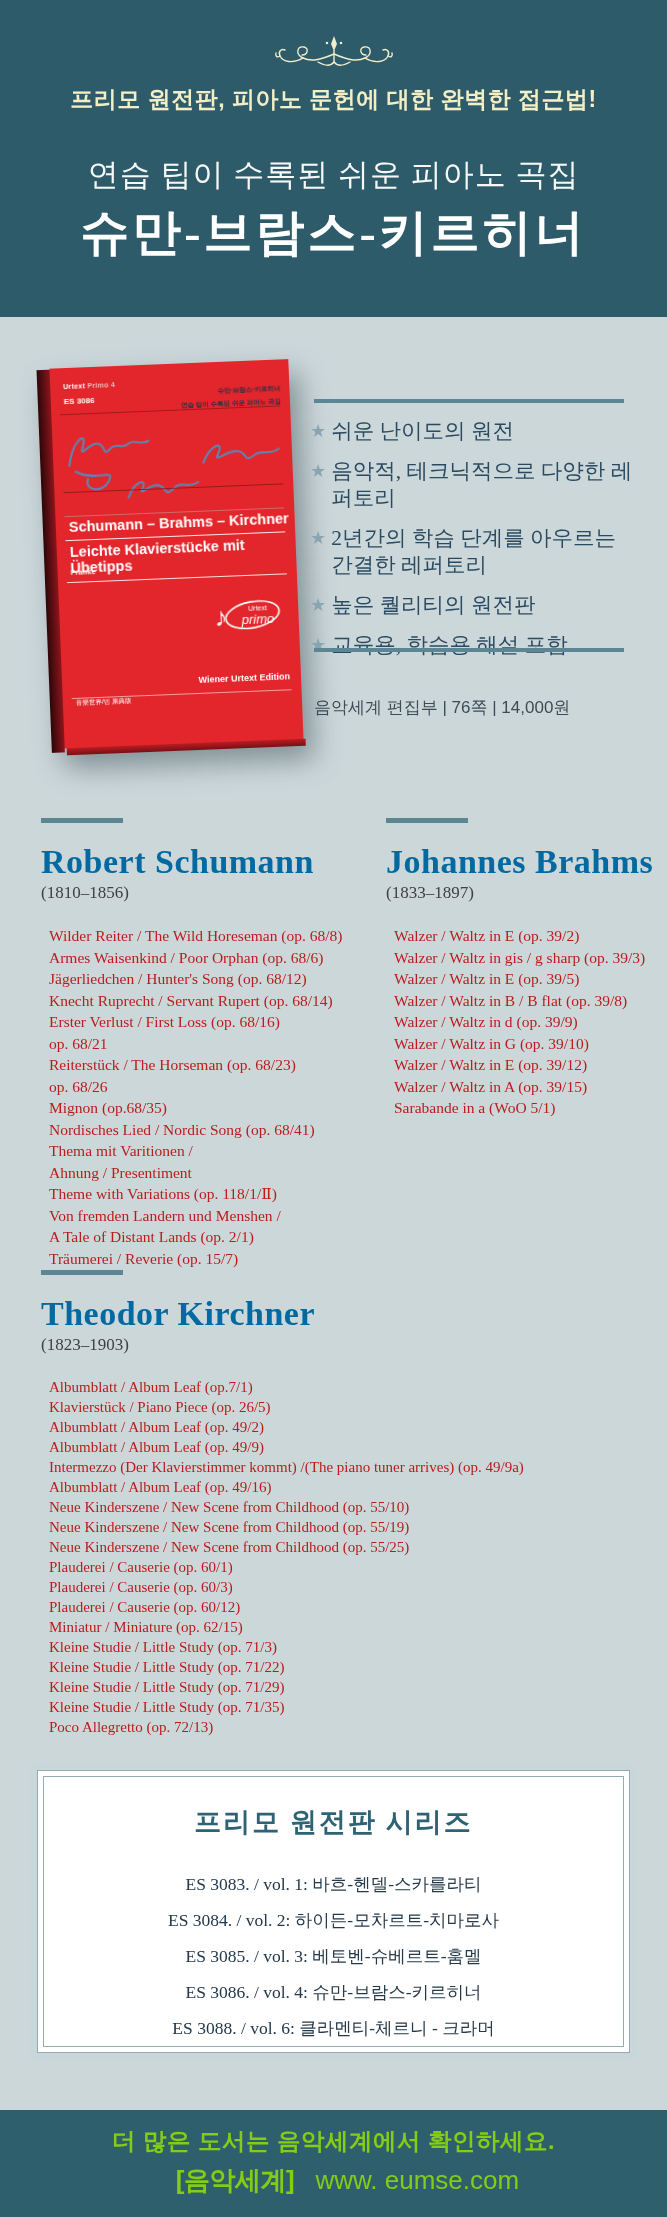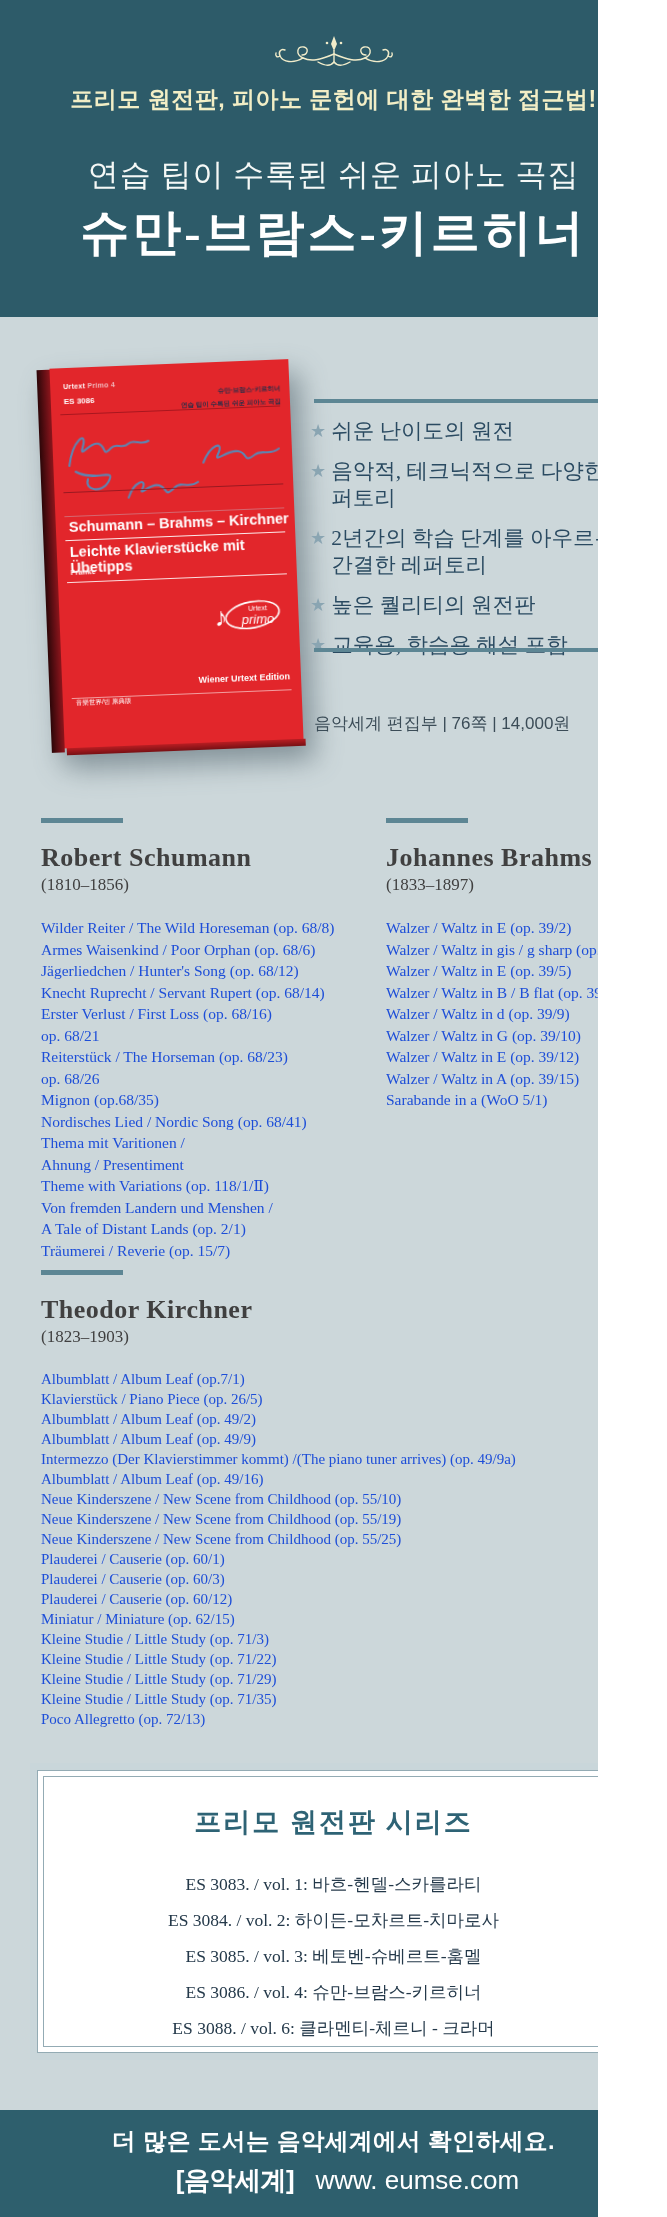--- a/index.html
+++ b/index.html
@@ -1,16 +1,16 @@
 <!DOCTYPE html>
 <html><head>
 <meta charset="utf-8">
 <style>
   html,body{margin:0;padding:0;}
-  .page{position:relative;width:598px;height:2217px;background:#ccd7da;overflow:hidden;
+  .page{position:relative;width:667px;height:2217px;background:#ccd7da;overflow:hidden;
         font-family:"Liberation Serif","DejaVu Serif",serif;}
 
   
   .hero{position:absolute;left:0;top:0;width:667px;height:317px;background:#2d5b69;text-align:center;}
   .ornament{position:absolute;top:34px;left:50%;transform:translateX(-50%);}
   .tagline{position:absolute;top:84px;width:100%;font-family:"Liberation Sans","DejaVu Sans",sans-serif;
            font-weight:bold;font-size:23px;color:#f2eec6;letter-spacing:0.5px;}
   .hero-sub{position:absolute;top:154px;width:100%;font-size:31px;color:#f5f8f6;letter-spacing:1px;}
   .hero-title{position:absolute;top:200px;width:100%;font-size:49px;font-weight:bold;color:#ffffff;letter-spacing:3px;}
 
@@ -39,44 +39,44 @@
   
   .divider{position:absolute;height:4px;background:#5d8694;}
   .div1{left:314px;top:399px;width:310px;}
   .div2{left:314px;top:648px;width:310px;}
   .features{position:absolute;left:310px;top:418px;width:330px;list-style:none;margin:0;padding:0;}
   .feature{display:flex;align-items:flex-start;gap:5px;margin-bottom:13px;font-size:21.5px;
            color:#2a4a61;line-height:1.25;}
   .feature-text{white-space:pre-line;}
   .star{color:#8aa5b2;font-size:18px;line-height:1.5;}
   .meta{position:absolute;left:314px;top:696px;font-family:"Liberation Sans","DejaVu Sans",sans-serif;
-        font-size:17px;color:#3b4c57;margin-top:16px;}
+        font-size:17px;color:#3b4c57;}
 
   
   .composer{position:absolute;}
   .c-schumann{left:41px;top:818px;width:350px;}
   .c-brahms{left:386px;top:818px;width:278px;}
   .c-kirchner{left:41px;top:1270px;width:622px;}
   .composer .rule{width:82px;height:5px;background:#5d8694;margin:0 0 20px;}
-  .composer h3{margin:0 0 2px;font-size:26px;font-weight:bold;color:#404040;letter-spacing:.5px;}
+  .composer h3{margin:0 0 2px;font-size:34px;font-weight:bold;color:#0369a1;letter-spacing:.5px;}
   .years{font-size:17px;color:#404040;margin-bottom:22px;}
-  .works{list-style:none;margin:0;padding:0;font-size:15.5px;line-height:21.5px;color:#1d4ed8;}
+  .works{list-style:none;margin:8px;padding:0;font-size:15.5px;line-height:21.5px;color:#b91c1c;}
   .c-kirchner .works{font-size:15px;line-height:20px;}
 
   
   .series{position:absolute;left:30px;top:1763px;width:593px;height:283px;background:#fff;
           border:7px solid #c9d6da;
           box-shadow:inset 0 0 0 1px #93abb4, inset 0 0 0 6px #ffffff, inset 0 0 0 7px #93abb4;
           text-align:center;}
   .series-title{margin-top:34px;font-size:27px;font-weight:bold;color:#2e6375;letter-spacing:2px;}
   .series-list{list-style:none;margin:26px 0 0;padding:0;font-size:17.5px;line-height:36px;color:#24394a;}
 
   
   .footer{position:absolute;left:0;top:2110px;width:667px;height:107px;background:#2e5f6d;text-align:center;
-          color:#ffffff;font-family:"Liberation Sans","DejaVu Sans",sans-serif;}
+          color:#84cc16;font-family:"Liberation Sans","DejaVu Sans",sans-serif;}
   .f1{padding-top:15px;font-size:23.5px;font-weight:bold;letter-spacing:.5px;}
   .f2{margin-top:6px;font-size:26px;margin-left:28px;}
   .f-logo{font-weight:bold;letter-spacing:-.5px;}
   .f-url{margin-left:14px;font-weight:normal;}
 </style>
 </head>
 <body>
 
 <div class="page">
 

